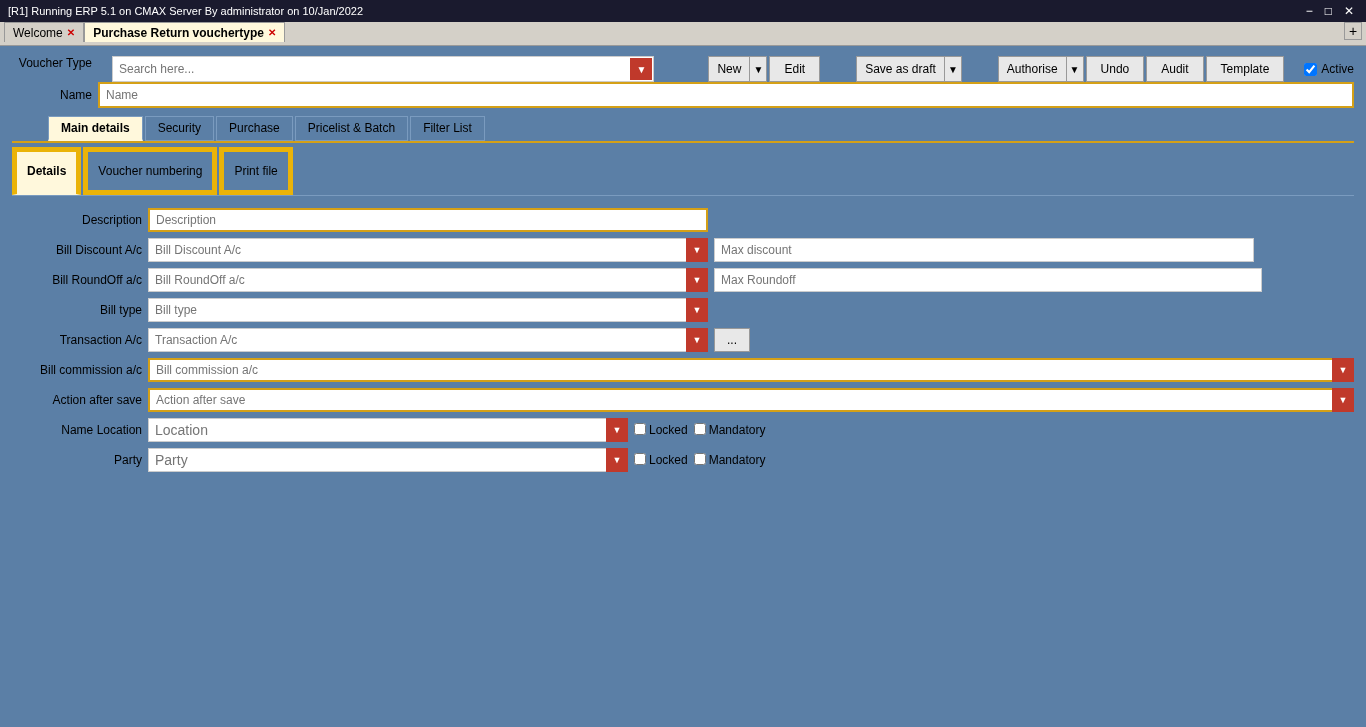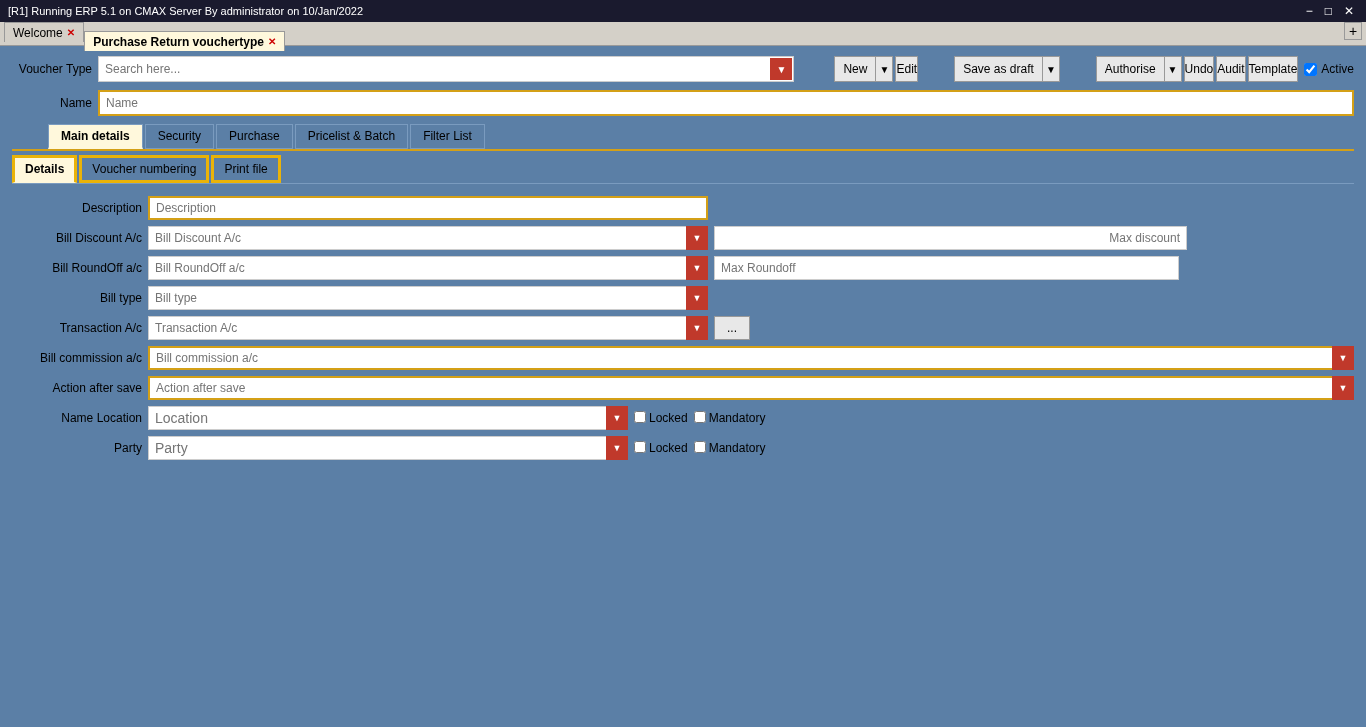--- a/index.html
+++ b/index.html
@@ -44,21 +44,20 @@
       background: #d4d0c8;
       border: 1px solid #999;
       border-bottom: none;
       font-size: 11px;
       cursor: pointer;
       gap: 4px;
     }
     .tab.active {
       background: #fff8dc;
       font-weight: bold;
-      margin-top: 9px;
     }
     .tab-close {
       color: #c00;
       font-size: 10px;
       font-weight: bold;
       cursor: pointer;
       background: none;
       border: none;
     }
     .tab-add {
@@ -77,23 +76,21 @@
 
     
     .main-content {
       background: #5b7fa6;
       padding: 10px 12px;
     }
 
     
     .voucher-type-row {
       display: flex;
-      align-items: center;
-      gap: 6px;
-      margin-bottom: 8px;
+      gap: 20px;
     }
     .voucher-type-label {
       color: #000;
       font-size: 12px;
       white-space: nowrap;
       min-width: 80px;
       text-align: right;
     }
     .voucher-type-input-wrap {
       flex: 1;
@@ -130,21 +127,21 @@
     }
 
     
     .toolbar {
       display: flex;
       align-items: center;
       gap: 2px;
     }
     .btn {
       height: 26px;
-      padding: 0 0;
+      padding: 0 14px;
       background: #e8e8e8;
       border: 1px solid #999;
       cursor: pointer;
       font-size: 12px;
       display: flex;
       align-items: center;
       gap: 2px;
     }
     .btn-split {
       display: flex;
@@ -224,23 +221,23 @@
     }
 
     
     .inner-tabs {
       display: flex;
       gap: 2px;
       margin-bottom: 8px;
       border-bottom: 1px solid #7a9bbf;
     }
     .inner-tab {
-      padding: 4px 10px;
+      padding: 12px 10px;
       background: #5b7fa6;
-      border: 3px solid #eab308;
+      border: 5px solid #eab308;
       cursor: pointer;
       font-size: 12px;
       color: #000;
     }
     .inner-tab.active {
       background: #fff8dc;
       font-weight: bold;
       border-bottom: 1px solid #fff8dc;
     }
 
@@ -467,30 +464,30 @@
       <span class="form-label">Description</span>
       <input class="desc-input" type="text" placeholder="Description" style="">
     </div>
 
     <div class="form-row">
       <span class="form-label">Bill Discount A/c</span>
       <div class="form-input-with-arrow" style="max-width: 560px;">
         <input type="text" placeholder="Bill Discount A/c" style="">
         <div class="arrow-btn"></div>
       </div>
-      <input class="form-input-plain" type="text" style="width: 473px; text-align: right;" placeholder="Max discount">
+      <input class="form-input-plain" type="text" style="width: 540px;" placeholder="Max discount">
     </div>
 
     <div class="form-row">
       <span class="form-label">Bill RoundOff a/c</span>
       <div class="form-input-with-arrow" style="max-width: 560px;">
         <input type="text" placeholder="Bill RoundOff a/c" style="">
         <div class="arrow-btn"></div>
       </div>
-      <input class="form-input-plain" type="text" style="width: 465px;" placeholder="Max Roundoff">
+      <input class="form-input-plain" type="text" style="width: 548px;" placeholder="Max Roundoff">
     </div>
 
     <div class="form-row">
       <span class="form-label">Bill type</span>
       <div class="form-input-with-arrow" style="max-width: 560px;">
         <input type="text" placeholder="Bill type" style="">
         <div class="arrow-btn"></div>
       </div>
     </div>
 

